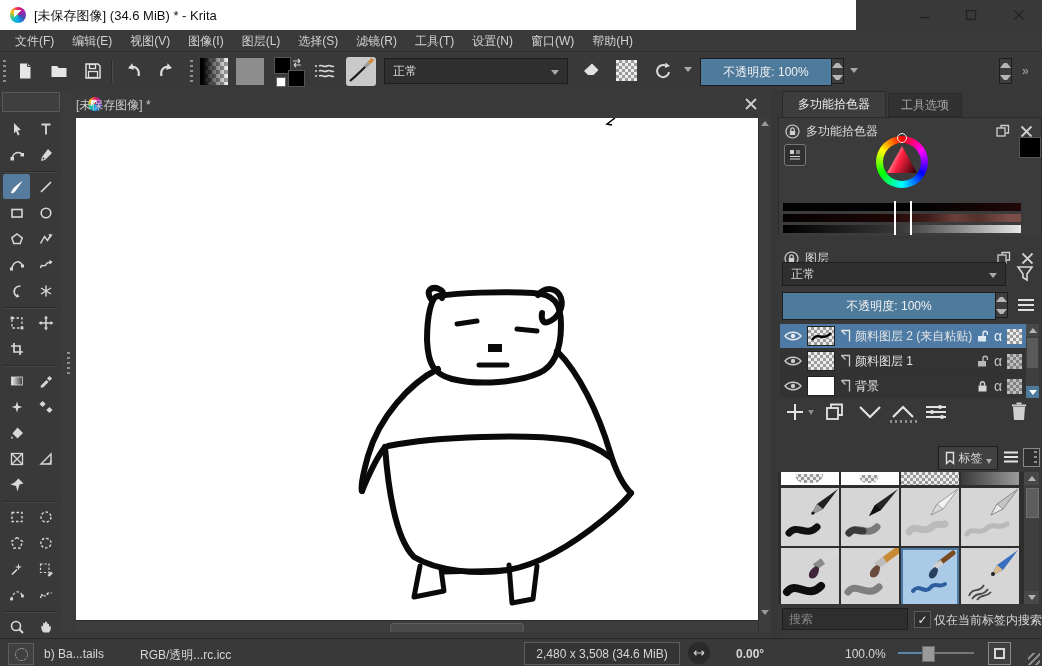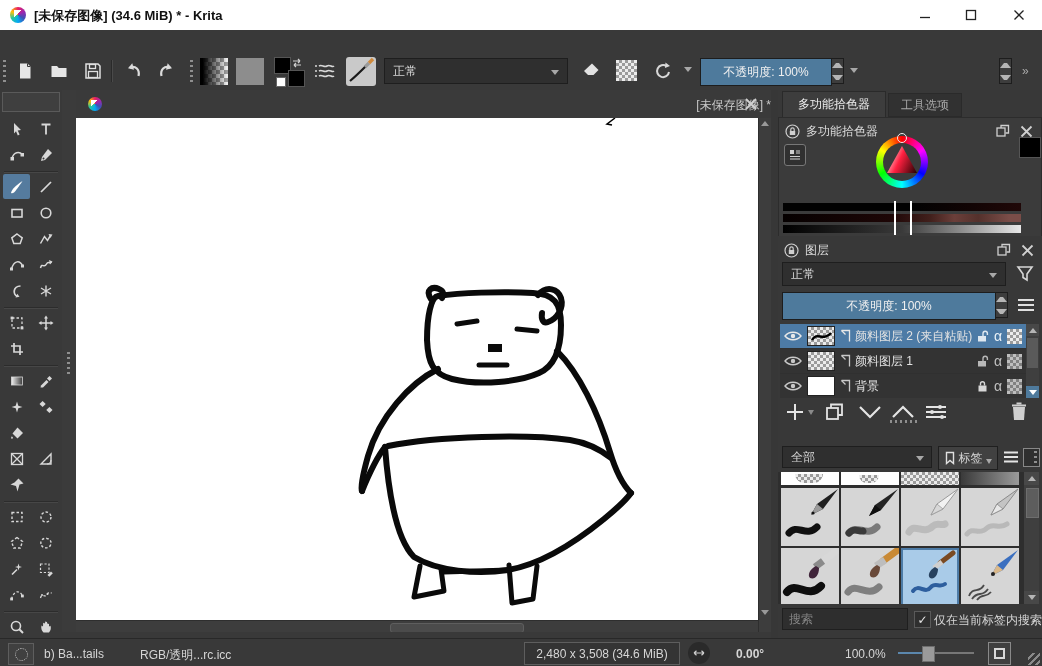--- a/index.html
+++ b/index.html
@@ -5,21 +5,21 @@
   html,body{margin:0;padding:0;background:#222;}
   body{font-family:"Liberation Sans","DejaVu Sans",sans-serif;}
   .app{position:relative;width:1042px;height:666px;background:#393939;overflow:hidden;font-size:12px;color:#d6d6d6;}
   .a{position:absolute;}
   .tx{white-space:nowrap;}
   .chk{background:repeating-conic-gradient(#9b9b9b 0 25%,#ececec 0 50%);background-size:8px 8px;}
   .chk6{background:repeating-conic-gradient(#9b9b9b 0 25%,#ececec 0 50%);background-size:6px 6px;}
   .hdots{height:3px;background:repeating-linear-gradient(90deg,#8f8f8f 0 2px,transparent 2px 5px);}
   .vdots{width:3px;background:repeating-linear-gradient(#8f8f8f 0 2px,transparent 2px 5px);}
   
-  .titlebar{left:0;top:0;width:1042px;height:30px;background:#fff;color:#000;font-weight:bold;}
+  .titlebar{left:0;top:0;width:856px;height:30px;background:#fff;color:#000;}
   .winbtn{top:0;width:46px;height:30px;display:flex;align-items:center;justify-content:center;}
   
   .menubar{left:0;top:30px;width:1042px;height:22px;background:#3a3a3a;border-bottom:1px solid #2d2d2d;display:flex;align-items:center;padding-left:6px;box-sizing:border-box;}
   .menuitem{padding:0 9px;line-height:22px;color:#d2d2d2;}
   
   .toolbar{left:0;top:52px;width:1042px;height:38px;background:#393939;border-bottom:1px solid #2b2b2b;}
   .tbtn{top:7px;width:26px;height:24px;display:flex;align-items:center;justify-content:center;}
   .sep{top:8px;width:1px;height:22px;background:#2a2a2a;border-right:1px solid #4a4a4a;}
   .ddown{background:#2f2f2f;border:1px solid #1e1e1e;color:#d6d6d6;display:flex;align-items:center;padding:0 8px;box-sizing:border-box;}
   .caret{width:0;height:0;border-left:4px solid transparent;border-right:4px solid transparent;border-top:5px solid #a8a8a8;}
@@ -75,20 +75,33 @@
           <rect x="1.5" y="1.5" width="9" height="9" fill="none" stroke="#222" stroke-width="1.3"></rect>
         </svg>
       </div>
     <div class="a winbtn" style="left:996px;">
         <svg width="12" height="12" viewBox="0 0 12 12">
           <path d="M1.5 1.5 L10.5 10.5 M10.5 1.5 L1.5 10.5" stroke="#222" stroke-width="1.3"></path>
         </svg>
       </div>
   </div>
 
+  <div class="a menubar">
+    <span class="menuitem">文件(F)</span>
+    <span class="menuitem">编辑(E)</span>
+    <span class="menuitem">视图(V)</span>
+    <span class="menuitem">图像(I)</span>
+    <span class="menuitem">图层(L)</span>
+    <span class="menuitem">选择(S)</span>
+    <span class="menuitem">滤镜(R)</span>
+    <span class="menuitem">工具(T)</span>
+    <span class="menuitem">设置(N)</span>
+    <span class="menuitem">窗口(W)</span>
+    <span class="menuitem">帮助(H)</span>
+  </div>
 
   <div class="a toolbar">
     <div class="a vdots" style="left:3px;top:8px;height:22px;"></div>
     <div class="a tbtn" style="left:12px;">
         <svg width="20" height="20" viewBox="0 0 20 20">
           <path d="M5 2.5 H12.5 L15.5 5.5 V17.5 H5 Z" fill="#e6e6e6"></path>
           <path d="M12.5 2.5 V5.5 H15.5" fill="none" stroke="#393939" stroke-width="1"></path>
         </svg>
       </div>
     <div class="a tbtn" style="left:46px;">
@@ -428,21 +441,21 @@
   </div>
 
   <div class="a" style="left:62px;top:90px;width:14px;height:548px;background:#3b3b3b;">
     <div class="a vdots" style="left:5px;top:262px;height:24px;"></div>
   </div>
 
   <div class="a tabbar">
     <div class="a" style="left:12px;top:7px;width:14px;height:14px;border-radius:50%;background:conic-gradient(#e91e63,#9c27b0,#3f51b5,#03a9f4,#26c6a0,#ffc107,#e91e63);">
         <div class="a" style="left:3px;top:3px;width:7px;height:8px;background:linear-gradient(135deg,#fff 45%,transparent 46%);"></div>
       </div>
-    <div class="a tx" style="left:0;right:0;top:7px;text-align:right;color:#c8c8c8;">[未保存图像] *</div>
+    <div class="a tx" style="left:0;right:0;top:7px;text-align:left;color:#c8c8c8;">[未保存图像] *</div>
     <svg class="a" style="left:668px;top:7px;" width="14" height="14" viewBox="0 0 14 14">
         <path d="M2 2 L12 12 M12 2 L2 12" stroke="#d0d0d0" stroke-width="1.8"></path>
       </svg>
   </div>
 
   <div class="a canvas">
     <svg width="682" height="502" viewBox="76 118 682 502">
       <g fill="none" stroke="#0a0a0a" stroke-width="6" stroke-linecap="round" stroke-linejoin="round">
 
         <path d="M438 296 C431 297 427 316 427 340 C428 363 433 374 452 379 C480 386 519 382 539 373 C555 366 561 347 561 325 C561 303 554 294 533 293 C500 291 459 293 438 296 Z"></path>
@@ -543,21 +556,21 @@
       <div class="a" style="left:242px;top:121px;">
           <svg width="16" height="16" viewBox="0 0 16 16">
             <circle cx="8" cy="8" r="6" fill="none" stroke="#bbb" stroke-width="1.6"></circle>
             <path d="M3.8 3.8 L12.2 12.2" stroke="#bbb" stroke-width="1.6"></path>
           </svg>
         </div>
       <div class="a hdots" style="left:112px;top:140px;width:30px;"></div>
     </div>
 
     <div class="a" style="left:0;top:146px;width:264px;height:188px;background:#383838;">
-      <div class="phead" style="margin-top:4px;">
+      <div class="phead" style="margin-top:12px;">
         <svg style="margin-left:6px;" width="15" height="15" viewBox="0 0 15 15">
             <circle cx="7.5" cy="7.5" r="6.5" fill="none" stroke="#cfcfcf" stroke-width="1.2"></circle>
             <rect x="4.8" y="7" width="5.4" height="4" fill="#cfcfcf"></rect>
             <path d="M5.8 7 V5.6 A1.7 1.7 0 0 1 9.2 5.6 V7" fill="none" stroke="#cfcfcf" stroke-width="1.2"></path>
           </svg>
         <span class="ptitle tx">图层</span>
         <span style="flex:1"></span>
         <svg width="14" height="14" viewBox="0 0 14 14">
             <rect x="1" y="4" width="8" height="8" fill="none" stroke="#cfcfcf" stroke-width="1.3"></rect>
             <path d="M5 4 V1.5 H12.5 V9 H9.5" fill="none" stroke="#cfcfcf" stroke-width="1.3"></path>
@@ -685,24 +698,20 @@
         <svg class="a" style="left:232px;top:1px;" width="18" height="21" viewBox="0 0 18 21">
             <path d="M3 6 H15 L14 19 H4 Z" fill="#cfcfcf"></path>
             <rect x="2" y="3.5" width="14" height="2" fill="#cfcfcf"></rect>
             <rect x="6.5" y="1.5" width="5" height="2" fill="#cfcfcf"></rect>
           </svg>
       </div>
       <div class="a hdots" style="left:112px;top:184px;width:30px;"></div>
     </div>
 
     <div class="a" style="left:0;top:334px;width:264px;height:214px;background:#383838;">
-      <div class="ddown a" style="left:4px;top:22px;width:150px;height:22px;">
-        <span class="tx">全部</span>
-        <div class="caret" style="position:absolute;right:7px;top:9px;"></div>
-      </div>
       <div class="a" style="left:160px;top:22px;width:58px;height:22px;border:1px solid #1f1f1f;background:#414141;display:flex;align-items:center;justify-content:center;">
         <svg width="10" height="14" viewBox="0 0 10 14">
             <path d="M1.5 1.5 H8.5 V12.5 L5 9.5 L1.5 12.5 Z" fill="none" stroke="#e0e0e0" stroke-width="1.4"></path>
           </svg>
         <span class="tx" style="margin-left:4px;">标签</span>
         <div class="caret" style="margin-left:3px;margin-top:6px;border-left-width:3px;border-right-width:3px;"></div>
       </div>
       <svg class="a" style="left:224px;top:24px;" width="18" height="18" viewBox="0 0 18 18">
           <path d="M2 4.5 H16 M2 9 H16 M2 13.5 H16" stroke="#e4e4e4" stroke-width="2"></path>
         </svg>

